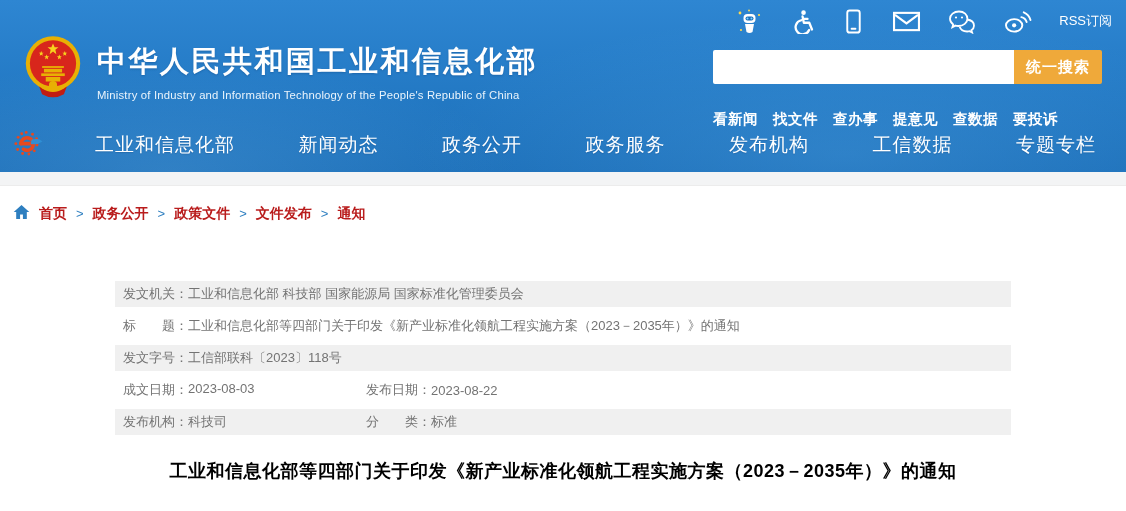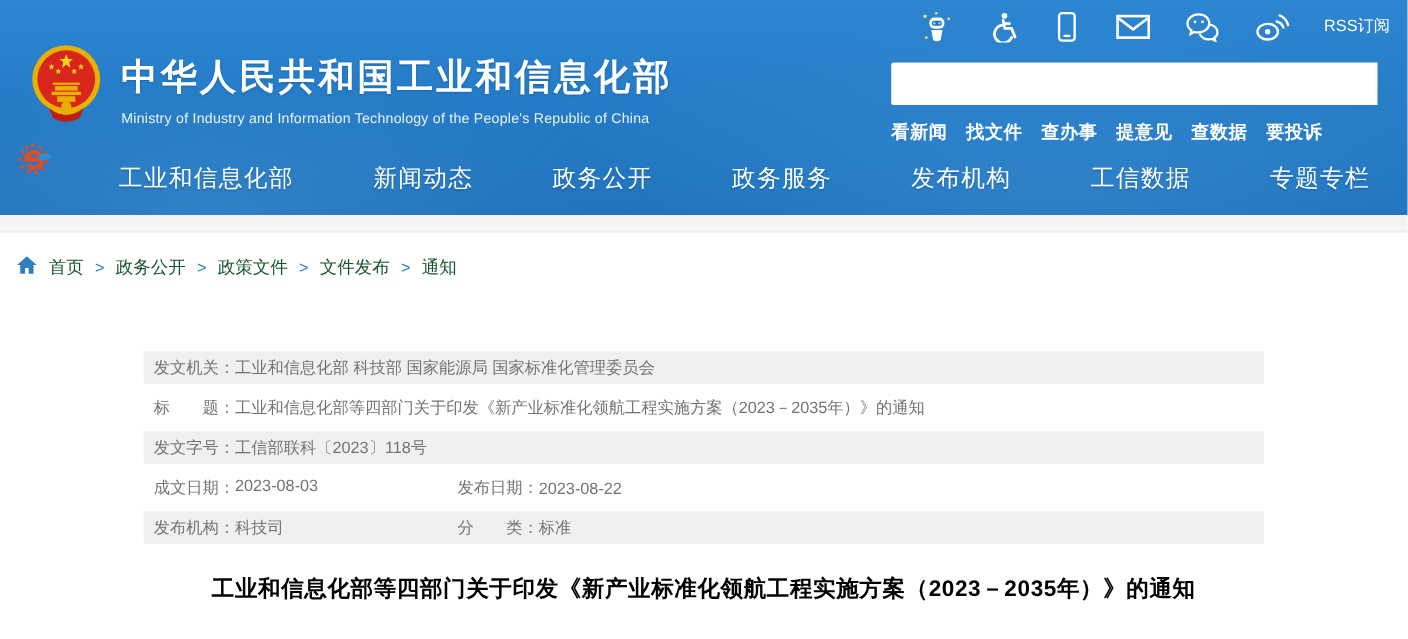--- a/index.html
+++ b/index.html
@@ -22,33 +22,33 @@
 
   .brand { position:absolute; left:24px; top:34px; display:flex; align-items:center; gap:15px; }
   .brand-text { padding-top:4px; }
   .site-title { color:#fff; font-size:29px; font-weight:bold; letter-spacing:2.5px; text-shadow:0 1px 2px rgba(0,40,90,.25); white-space:nowrap; }
   .site-subtitle { color:#eaf4fc; font-size:11.3px; margin-top:7px; letter-spacing:.2px; white-space:nowrap; }
 
   .search-area { position:absolute; left:713px; top:50px; width:390px; }
   .search-box { display:flex; height:34px; width:389px; }
   .search-input { flex:1; border:none; outline:none; background:#fff; padding:0 10px; font-size:14px; border-radius:2px 0 0 2px; }
   .search-btn { width:88px; border:none; background:#efa93a; color:#fff; font-weight:bold; font-size:15px; letter-spacing:1px; cursor:pointer; border-radius:0 2px 2px 0; font-family:inherit; }
-  .quick-links { display:flex; gap:15px; margin-top:12px; }
+  .quick-links { display:flex; gap:15px; margin-top:26px; }
   .quick-link { color:#fff; font-size:14.5px; font-weight:600; letter-spacing:.5px; cursor:pointer; white-space:nowrap; }
 
-  .nav-bar { position:absolute; left:0; top:102px; width:1126px; height:54px; display:flex; align-items:flex-end;font-family:Liberation Mono, monospace; }
+  .nav-bar { position:absolute; left:0; top:118px; width:1126px; height:54px; display:flex; align-items:center;font-family:Liberation Mono, monospace; }
   .nav-logo { position:absolute; left:10px; top:9px; }
   .nav-items { width:100%; display:flex; justify-content:space-between; padding:0 30px 0 95px; }
   .nav-item { color:#fff; font-size:19px; letter-spacing:1px; cursor:pointer; white-space:nowrap; text-shadow:0 1px 1px rgba(0,40,90,.2); }
 
   .divider-strip { position:absolute; top:172px; left:0; width:1126px; height:14px; background:#f3f4f5; border-bottom:1px solid #ececec; }
 
   
   .breadcrumb { position:absolute; top:204px; left:13px; display:flex; align-items:center; gap:9px; font-size:14px; color:#2e7fc0; }
-  .crumb { color:#14532d; cursor:pointer; white-space:nowrap; }
+  .crumb { color:#b91c1c; cursor:pointer; white-space:nowrap;font-weight:bold; }
   .crumb-sep { color:#2e7fc0; font-size:13px; }
 
   
   .meta-table { position:absolute; top:281px; left:115px; width:896px; font-size:13px; color:#737373; }
   .meta-row { display:flex; align-items:center; height:26px; margin-bottom:6px; padding-left:8px; background:#fff; }
   .meta-row.gray { background:#f0f0f0; }
   .meta-label { white-space:pre; }
   .meta-value { white-space:pre; }
   .meta-cell-first { display:flex; width:243px; flex-shrink:0; }
 
@@ -136,20 +136,21 @@
       </span>
       <div class="brand-text">
         <div class="site-title">中华人民共和国工业和信息化部</div>
         <div class="site-subtitle">Ministry of Industry and Information Technology of the People's Republic of China</div>
       </div>
     </div>
 
     <div class="search-area">
       <div class="search-box">
         <input class="search-input" type="text" placeholder="" style="">
+        <button class="search-btn">统一搜索</button>
       </div>
       <div class="quick-links">
         <span class="quick-link">看新闻</span>
         <span class="quick-link">找文件</span>
         <span class="quick-link">查办事</span>
         <span class="quick-link">提意见</span>
         <span class="quick-link">查数据</span>
         <span class="quick-link">要投诉</span>
       </div>
     </div>

